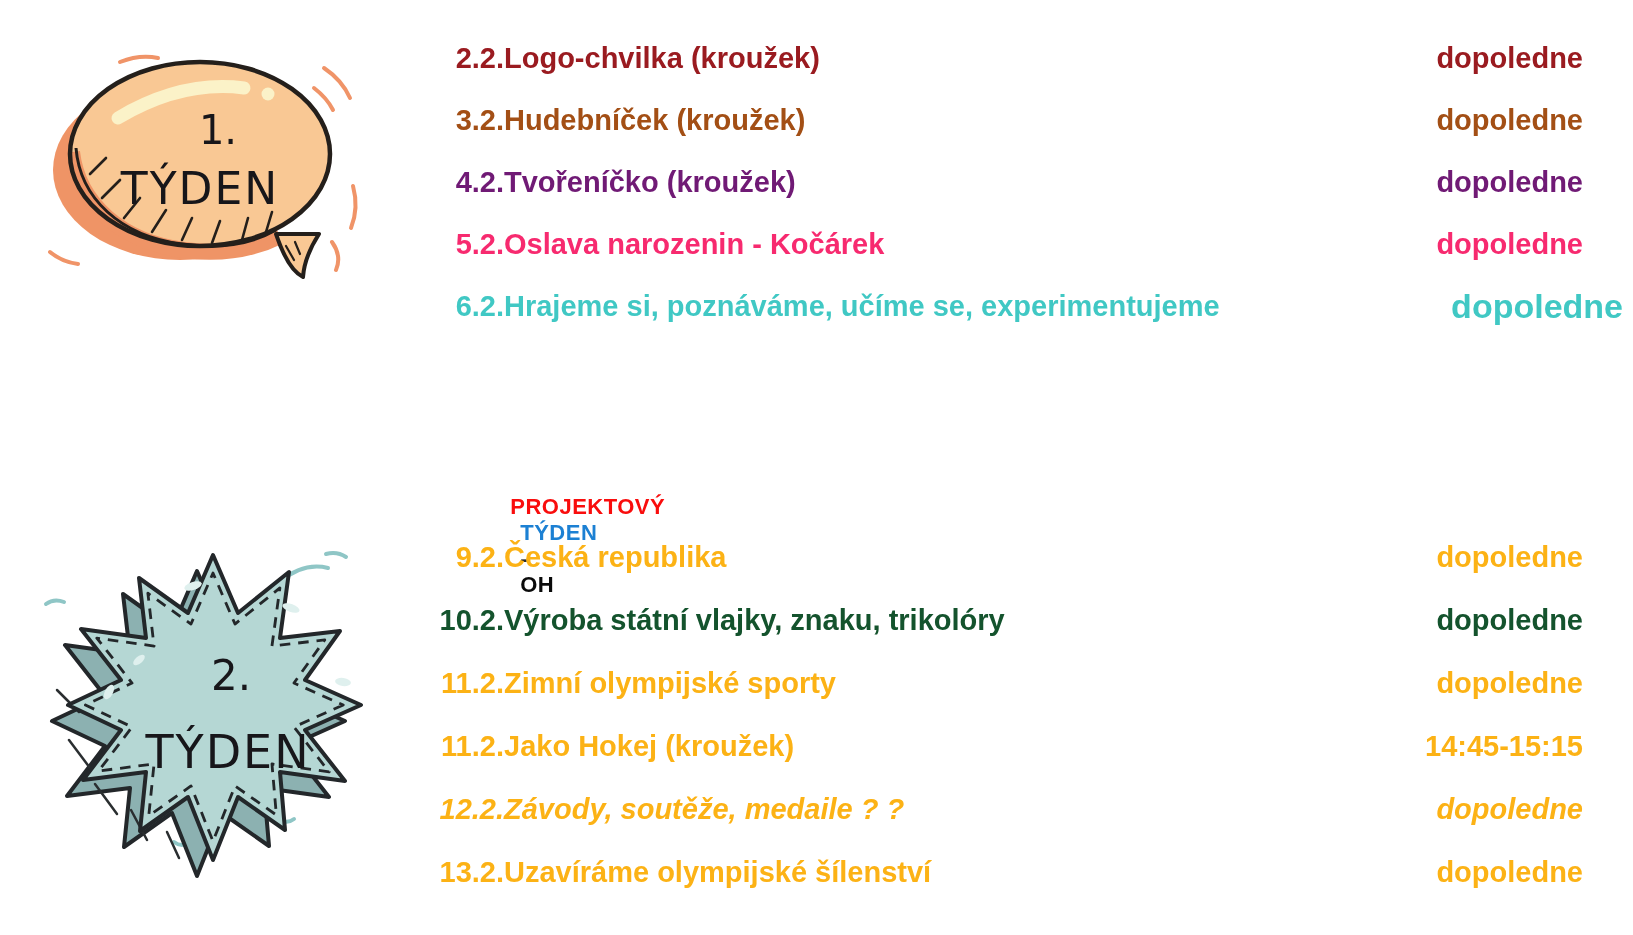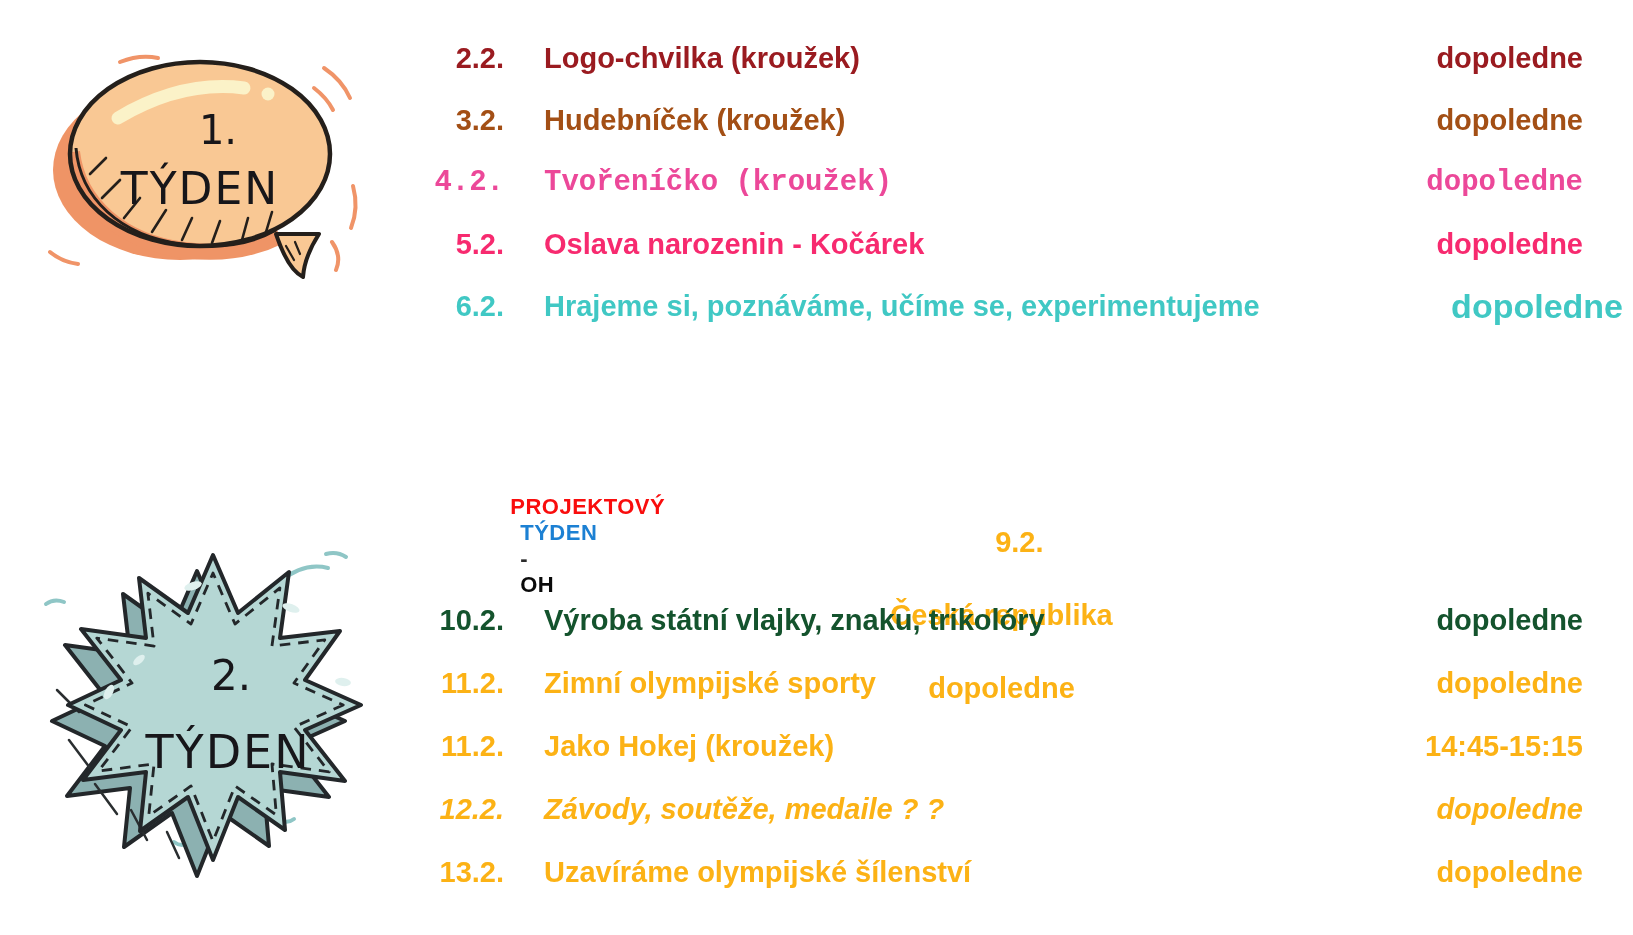--- a/index.html
+++ b/index.html
@@ -5,21 +5,21 @@
   html,body{margin:0;padding:0;}
   body{
     width:1633px;height:935px;position:relative;overflow:hidden;
     background:#ffffff;
     font-family:"Liberation Sans", sans-serif;
   }
   
   .schedule{position:absolute;left:420px;width:1163px;font-weight:bold;font-size:29px;}
   #week1-schedule{top:27px;}
   #week2-schedule{top:526px;}
-  .row{display:flex;align-items:center;height:62px;gap:40px;}
+  .row{display:flex;align-items:center;height:62px;}
   #week2-schedule .row{height:63px;}
   .cell{white-space:pre;}
   .date{width:84px;text-align:right;}
   .activity{flex:1;}
   .time{text-align:right;}
   
   .title{position:absolute;left:497px;top:468px;font-size:22px;font-weight:bold;letter-spacing:.5px;white-space:pre;}
   .title span{display:inline-block;}
   .title .gap{margin-left:10px;}
   
@@ -80,21 +80,21 @@
       <div class="row" style="color: rgb(154, 27, 32);">
     <span class="cell date">2.2.</span>
     <span class="cell activity">Logo-chvilka (kroužek)</span>
     <span class="cell time">dopoledne</span>
   </div>
       <div class="row" style="color: rgb(163, 79, 21);">
     <span class="cell date">3.2.</span>
     <span class="cell activity">Hudebníček (kroužek)</span>
     <span class="cell time">dopoledne</span>
   </div>
-      <div class="row" style="color: #ec4899; font-family: Liberation Mono, monospace;">
+      <div class="row" style="color: #701a75;">
     <span class="cell date">4.2.</span>
     <span class="cell activity">Tvořeníčko (kroužek)</span>
     <span class="cell time">dopoledne</span>
   </div>
       <div class="row" style="color: rgb(247, 42, 111);">
     <span class="cell date">5.2.</span>
     <span class="cell activity">Oslava narozenin - Kočárek</span>
     <span class="cell time">dopoledne</span>
   </div>
       <div class="row" style="color: rgb(64, 200, 196);">
@@ -144,21 +144,21 @@
       <ellipse cx="96" cy="120" rx="7" ry="3.5" transform="rotate(-40 96 120)"></ellipse>
     </g>
 
     <text class="badge-text" x="188" y="150" font-size="42" fill="#17161A" text-anchor="middle">2.</text>
     <text class="badge-text" x="185" y="228" font-size="46" letter-spacing="2" fill="#17161A" text-anchor="middle">TÝDEN</text>
   </g>
 </svg>
 
 <div id="week2-schedule" class="schedule">
   <div>
-      <div class="row" style="color: rgb(252, 178, 21); flex-direction: column;">
+      <div class="row" style="color: rgb(252, 178, 21);">
     <span class="cell date">9.2.</span>
     <span class="cell activity">Česká republika</span>
     <span class="cell time">dopoledne</span>
   </div>
       <div class="row" style="color: #14532d;">
     <span class="cell date">10.2.</span>
     <span class="cell activity">Výroba státní vlajky, znaku, trikolóry</span>
     <span class="cell time">dopoledne</span>
   </div>
       <div class="row" style="color: rgb(252, 178, 21);">

